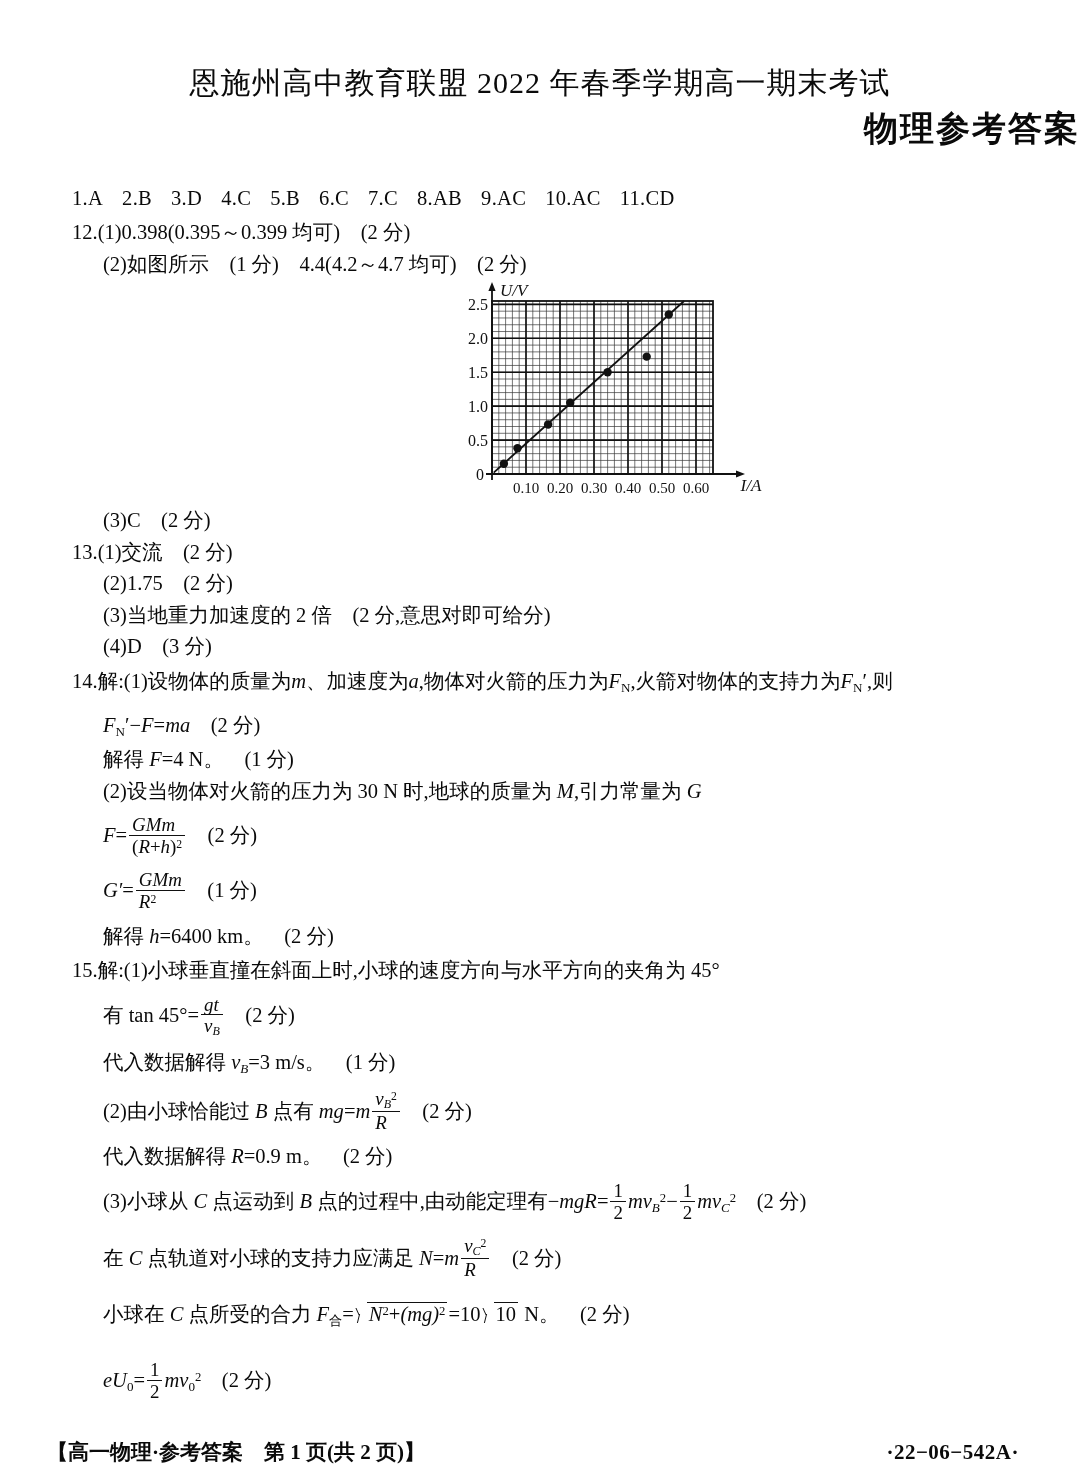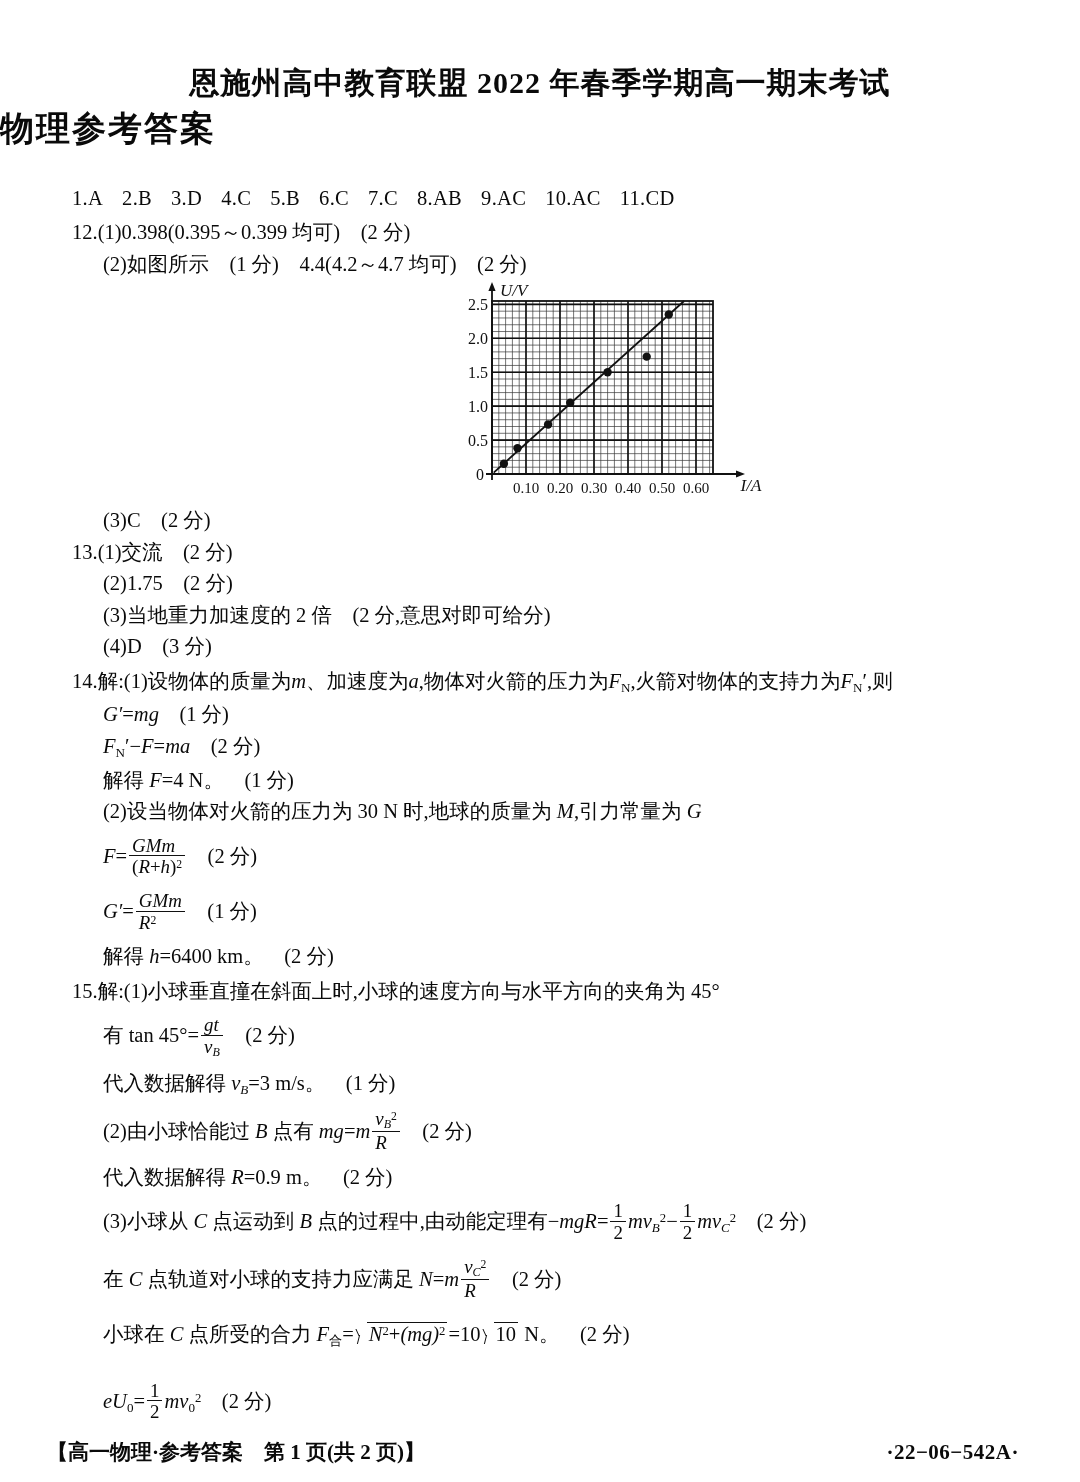--- a/index.html
+++ b/index.html
@@ -20,28 +20,28 @@
     width: 1080px;
     height: 1482px;
     padding: 0;
     box-sizing: border-box;
   }
 
   
   .title-main {
     text-align: center;
     font-size: 30px;
-    font-weight: bold;
+    font-weight: normal;
     letter-spacing: 1px;
     margin: 0;
     padding-top: 66px;
     line-height: 1.15;
   }
   .title-sub {
-    text-align: left;
+    text-align: right;
     font-size: 34px;
     font-weight: bold;
     letter-spacing: 2px;
     margin: 0;
     padding-top: 8px;
     line-height: 1.15;
   }
 
   
   .content {
@@ -322,21 +322,20 @@
     <div class="gap-sm"></div>
     <div class="line lvl1">(2)1.75　(2 分)</div>
     <div class="gap-sm"></div>
     <div class="line lvl1">(3)当地重力加速度的 2 倍　(2 分,意思对即可给分)</div>
     <div class="gap-sm"></div>
     <div class="line lvl1">(4)D　(3 分)</div>
     <div class="gap-md"></div>
 
     <div class="line lvl0"><span>14.解:(1)设物体的质量为</span><i>m</i><span>、加速度为</span><i>a</i><span>,物体对火箭的压力为</span><i>F</i><sub>N</sub><span>,火箭对物体的支持力为</span><i>F</i><sub>N</sub><span>′</span><span>,则</span></div>
     <div class="gap-sm"></div>
-    <div class="line lvl1"><i>G′</i><span>=</span><i>mg</i>　<span>(1 分)</span></div>
     <div class="gap-sm"></div>
     <div class="line lvl1"><i>F</i><sub>N</sub><span>′</span><span>−</span><i>F</i><span>=</span><i>ma</i>　<span>(2 分)</span></div>
     <div class="gap-sm"></div>
     <div class="line lvl1"><span>解得 </span><i>F</i><span>=</span><span>4 N</span><span>。</span>　<span>(1 分)</span></div>
     <div class="gap-sm"></div>
     <div class="line lvl1"><span>(2)设当物体对火箭的压力为 30 N 时,地球的质量为 </span><i>M</i><span>,引力常量为 </span><i>G</i></div>
     <div class="gap-md"></div>
     <div class="line lvl1 tall-row"><i>F</i><span>=</span><span class="frac"><span class="num it">GMm</span><span class="den"><span>(</span><i>R</i><span>+</span><i>h</i><span>)</span><sup>2</sup></span></span>　<span>(2 分)</span></div>
     <div class="gap-md"></div>
     <div class="line lvl1 tall-row"><i>G′</i><span>=</span><span class="frac"><span class="num it">GMm</span><span class="den"><i>R</i><sup>2</sup></span></span>　<span>(1 分)</span></div>

